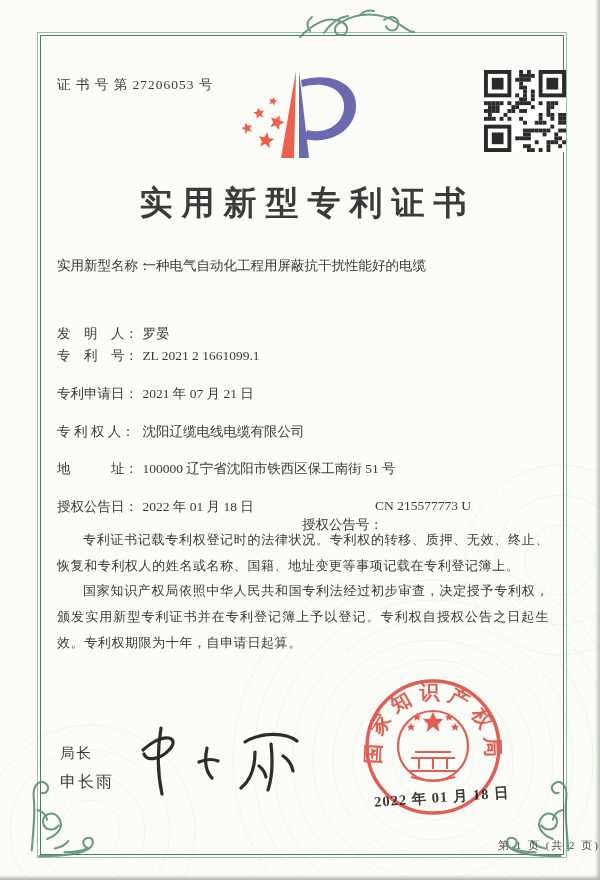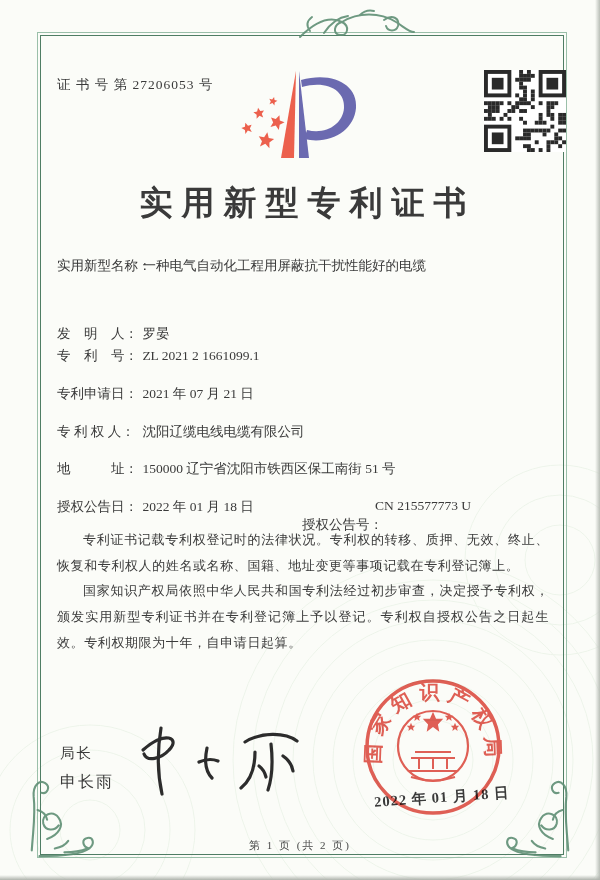--- a/index.html
+++ b/index.html
@@ -42,21 +42,21 @@
   .paras p{margin:0;text-indent:2em;}
 
   .signer-title{position:absolute;left:60px;top:744px;font-size:14.5px;letter-spacing:2px;z-index:3;}
   .signer-name{position:absolute;left:60px;top:772px;font-size:16px;letter-spacing:2px;z-index:3;}
   .sig{position:absolute;left:133px;top:718px;z-index:3;}
 
   .seal-date{position:absolute;left:374px;top:788px;font-size:14.5px;font-weight:600;
     letter-spacing:1px;transform:rotate(-4deg);z-index:3;white-space:nowrap;}
   .seal{position:absolute;left:362px;top:676px;z-index:4;mix-blend-mode:multiply;opacity:.88;}
 
-  .footer{position:absolute;left:0;top:838px;width:100%;text-align:center;font-size:11px;
+  .footer{position:absolute;left:0;top:838px;width:100%;text-align:right;font-size:11px;
     letter-spacing:2px;z-index:3;color:#4a4a4a;}
 </style>
 </head>
 <body>
 
 <svg class="guilloche" width="600" height="880">
   <g fill="none" stroke="#e2eedf" stroke-width="1">
     <g>
       <circle cx="433" cy="760" r="40"></circle>
         <circle cx="433" cy="760" r="60"></circle>
@@ -277,21 +277,21 @@
 <div class="row r4">
   <span class="lab">专利申请日：</span>
   <span>2021 年 07 月 21 日</span>
 </div>
 <div class="row r5">
   <span class="lab">专 利 权 人：</span>
   <span>沈阳辽缆电线电缆有限公司</span>
 </div>
 <div class="row r6">
   <span class="lab">地　　　址：</span>
-  <span>150000 辽宁省沈阳市铁西区保工南街 51 号</span>
+  <span>100000 辽宁省沈阳市铁西区保工南街 51 号</span>
 </div>
 <div class="row r7">
   <span class="lab">授权公告日：</span>
   <span>2022 年 01 月 18 日</span>
   <span class="g2lab">授权公告号：</span>
   <span class="g2val">CN 215577773 U</span>
 </div>
 
 <div class="paras">
   <p>专利证书记载专利权登记时的法律状况。专利权的转移、质押、无效、终止、恢复和专利权人的姓名或名称、国籍、地址变更等事项记载在专利登记簿上。</p>

